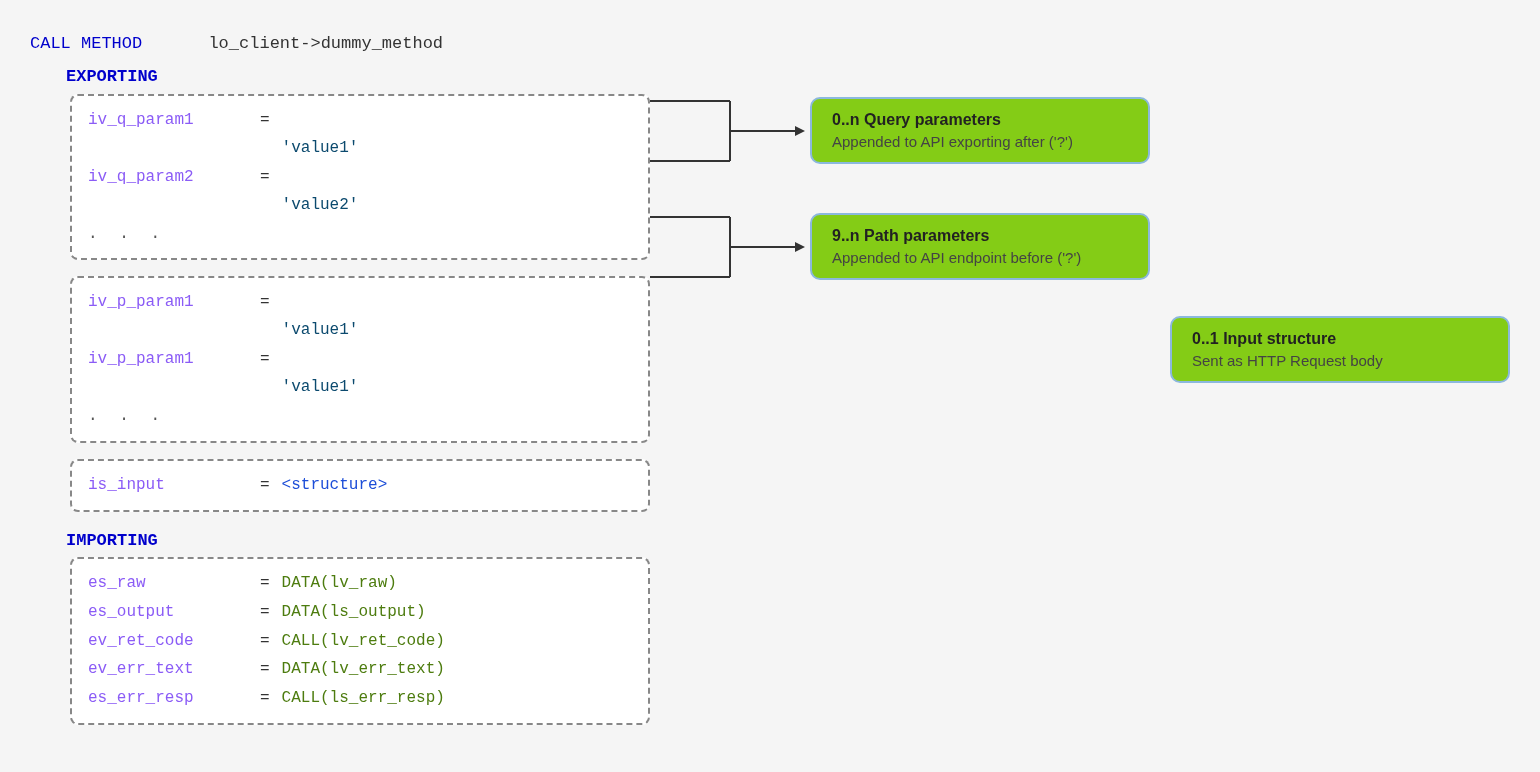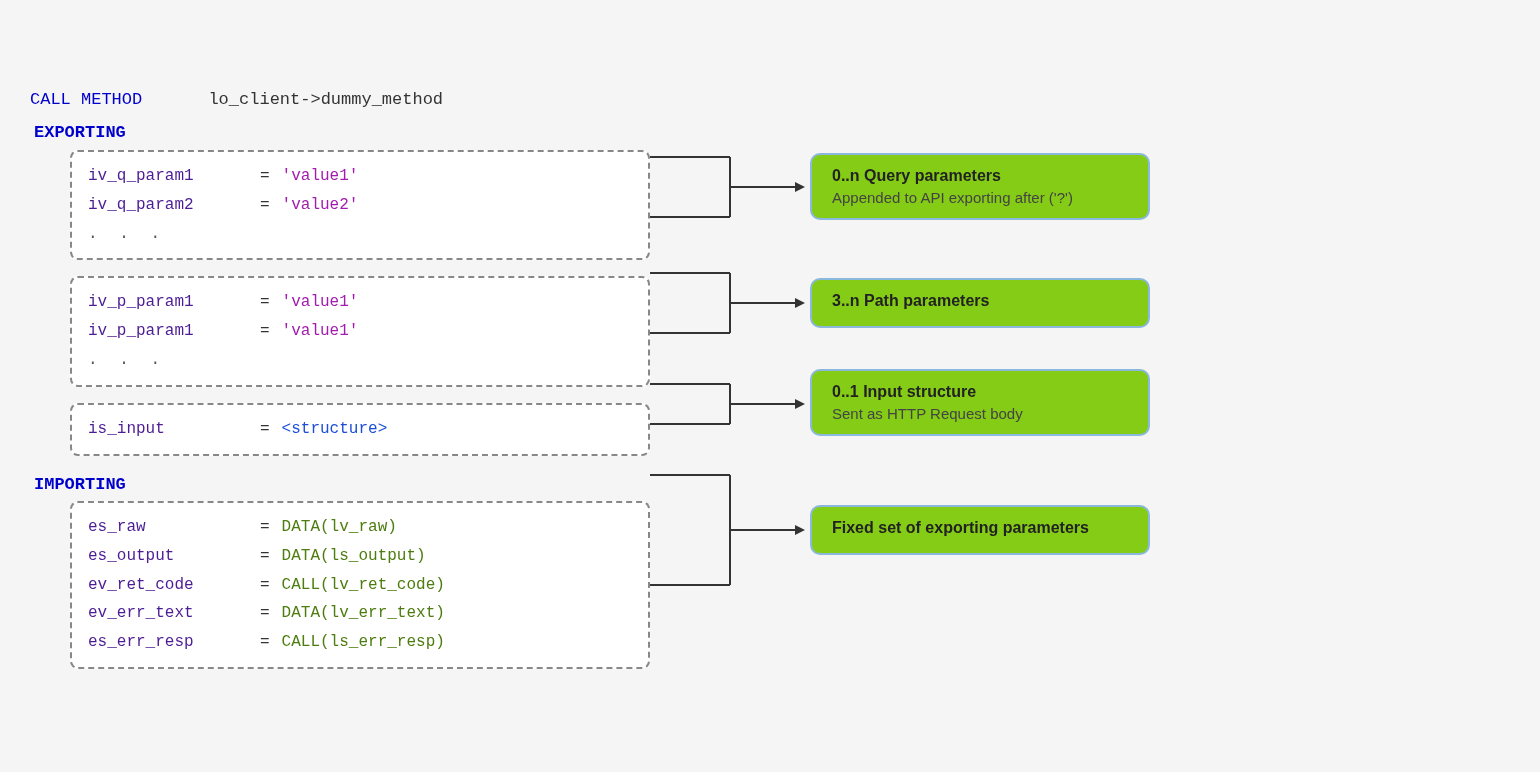--- a/index.html
+++ b/index.html
@@ -30,42 +30,42 @@
       margin-bottom: 8px;
       line-height: 1.5;
     }
     .kw-blue { color: #0000cc; font-weight: normal; }
     .kw-black { color: #333; margin-left: 28px; }
     .section-label {
       font-family: 'Courier New', Courier, monospace;
       font-size: 17px;
       color: #0000cc;
       font-weight: bold;
-      margin-left: 4px;
+      margin-left: 36px;
       margin-bottom: 4px;
       line-height: 1.5;
     }
     .dashed-box {
       border: 2px dashed #888;
       border-radius: 8px;
       padding: 10px 16px;
       margin-left: 40px;
       margin-bottom: 16px;
       font-family: 'Courier New', Courier, monospace;
       font-size: 16px;
       line-height: 1.8;
       background: #fff;
     }
     .code-line {
       display: flex;
       gap: 4px;
     }
-    .param-name { color: #4c1d95; min-width: 160px; display: inline-block; }
+    .param-name { color: #8b5cf6; min-width: 160px; display: inline-block; }
     .equals { color: #333; margin: 0 8px; }
-    .value-green { color: #a21caf; }
+    .value-green { color: #0c4a6e; margin-top: 28px; }
     .value-black { color: #1d4ed8; }
     .value-blue { color: #4d7c0f; }
     .dots { color: #555; letter-spacing: 6px; }
 
     .info-box {
       background: #84cc16;
       border: 2px solid #8bb8dd;
       border-radius: 10px;
       padding: 12px 20px;
       min-width: 340px;
@@ -191,47 +191,35 @@
 
     <div style="display:flex; flex-direction:row; align-items:center; height:100px; margin-bottom: 16px;">
       <svg width="160" height="100">
         <line x1="0" y1="20" x2="80" y2="20" stroke="#333" stroke-width="2"></line>
         <line x1="0" y1="80" x2="80" y2="80" stroke="#333" stroke-width="2"></line>
         <line x1="80" y1="20" x2="80" y2="80" stroke="#333" stroke-width="2"></line>
         <line x1="80" y1="50" x2="150" y2="50" stroke="#333" stroke-width="2"></line>
         <polygon points="145,45 155,50 145,55" fill="#333"></polygon>
       </svg>
       <div class="info-box">
-        <div class="info-box-title">3..n Path parameters</div>
-      </div>
-    </div>
-
-    <div style="display:flex; flex-direction:row; align-items:flex-start; height:70px; margin-bottom: 16px;">
+        <div class="info-box-title">9..n Path parameters</div>
+        <div class="info-box-desc">Appended to API endpoint before ('?')</div>
+      </div>
+    </div>
+
+    <div style="display:flex; flex-direction:column; align-items:flex-end; height:70px; margin-bottom: 16px;">
       <svg width="160" height="70">
         <line x1="0" y1="15" x2="80" y2="15" stroke="#333" stroke-width="2"></line>
         <line x1="0" y1="55" x2="80" y2="55" stroke="#333" stroke-width="2"></line>
         <line x1="80" y1="15" x2="80" y2="55" stroke="#333" stroke-width="2"></line>
         <line x1="80" y1="35" x2="150" y2="35" stroke="#333" stroke-width="2"></line>
         <polygon points="145,30 155,35 145,40" fill="#333"></polygon>
       </svg>
       <div class="info-box">
         <div class="info-box-title">0..1 Input structure</div>
         <div class="info-box-desc">Sent as HTTP Request body</div>
       </div>
     </div>
 
-    <div style="display:flex; flex-direction:row; align-items:center; height:150px; margin-bottom: 0;">
-      <svg width="160" height="150">
-        <line x1="0" y1="20" x2="80" y2="20" stroke="#333" stroke-width="2"></line>
-        <line x1="0" y1="130" x2="80" y2="130" stroke="#333" stroke-width="2"></line>
-        <line x1="80" y1="20" x2="80" y2="130" stroke="#333" stroke-width="2"></line>
-        <line x1="80" y1="75" x2="150" y2="75" stroke="#333" stroke-width="2"></line>
-        <polygon points="145,70 155,75 145,80" fill="#333"></polygon>
-      </svg>
-      <div class="info-box">
-        <div class="info-box-title">Fixed set of exporting parameters</div>
-        <div class="info-box-desc"></div>
-      </div>
-    </div>
 
   </div>
 
 </div>
 
 </body></html>

